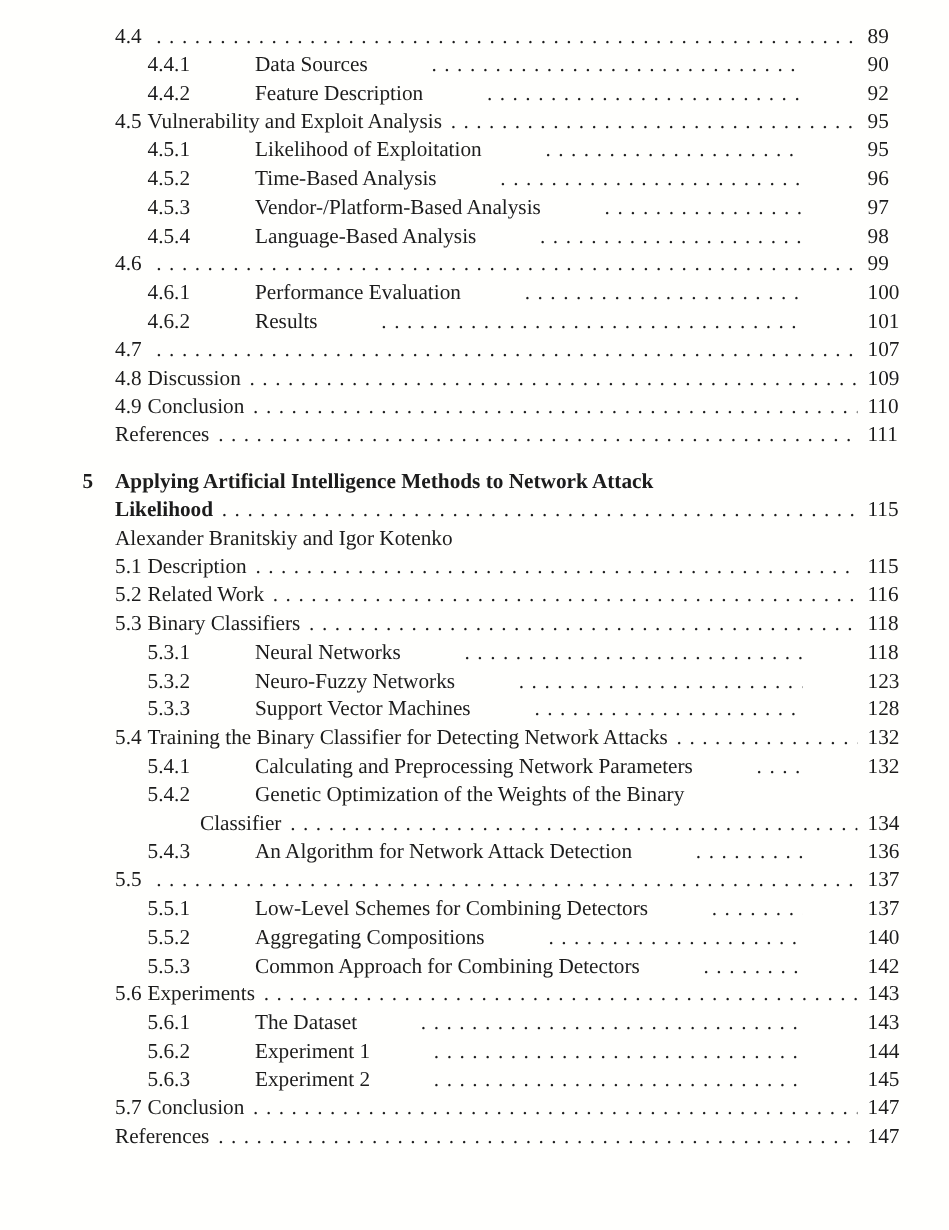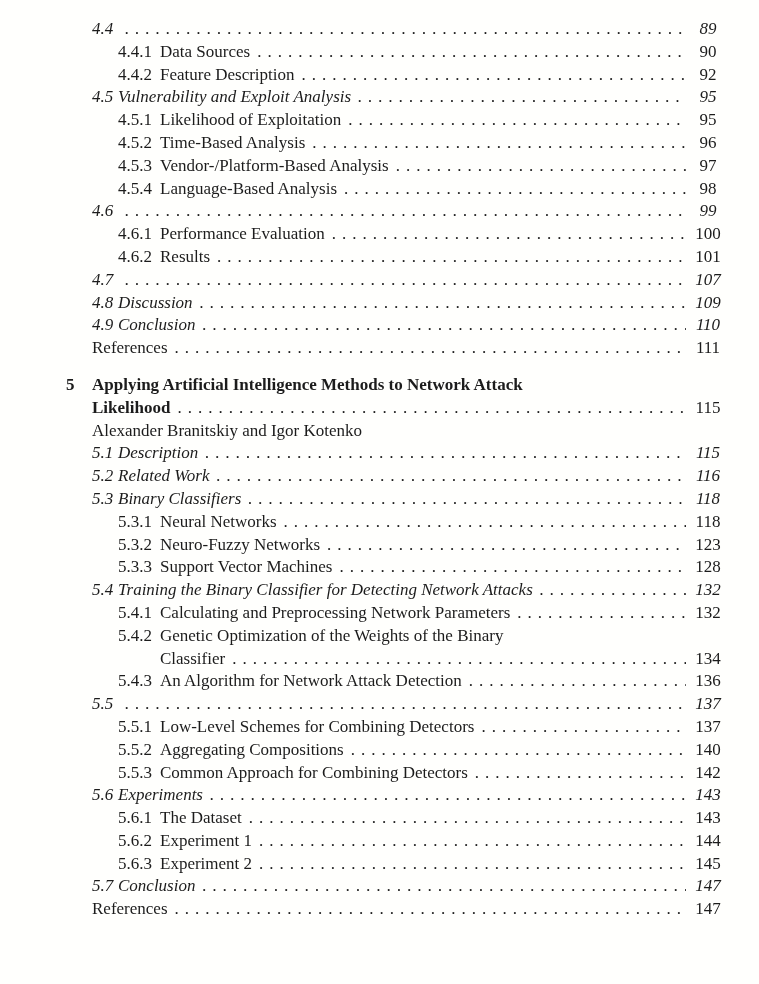--- a/index.html
+++ b/index.html
@@ -28,24 +28,24 @@
     align-items: baseline;
     height: 22.8px;
     line-height: 22.8px;
     white-space: nowrap;
     overflow: hidden;
   }
   .row.gap { height: 14px; }
   .num { flex: none; }
   .title { flex: none; }
 
-  .section      { padding-left: 26px; font-style: italic; }
+  .section      { padding-left: 26px; }
   .section .num { width: 26px; }
 
-  .subsection      { padding-left: 52px; }
+  .subsection      { padding-left: 52px; gap: 44px; }
   .subsection .num { width: 42px; }
 
   .chapter1       { font-weight: bold; }
   .chapter1 .num  { width: 26px; }
 
   .chapter2        { padding-left: 26px; }
   .chapter2 .title { font-weight: bold; }
 
   .authors { padding-left: 26px; }
   .refs    { padding-left: 26px; }
@@ -56,21 +56,21 @@
     overflow: hidden;
     margin-left: 7px;
     margin-right: 8px;
     letter-spacing: 6px;
     font-weight: normal;
     color: #1c1c1c;
   }
   .page-num {
     flex: none;
     min-width: 28px;
-    text-align: center;
+    text-align: left;
     font-weight: normal;
   }
 </style>
 </head>
 <body>
 
 <div class="page">
   <div class="toc">
       <div class="row section">
         <span class="num">4.4</span>

